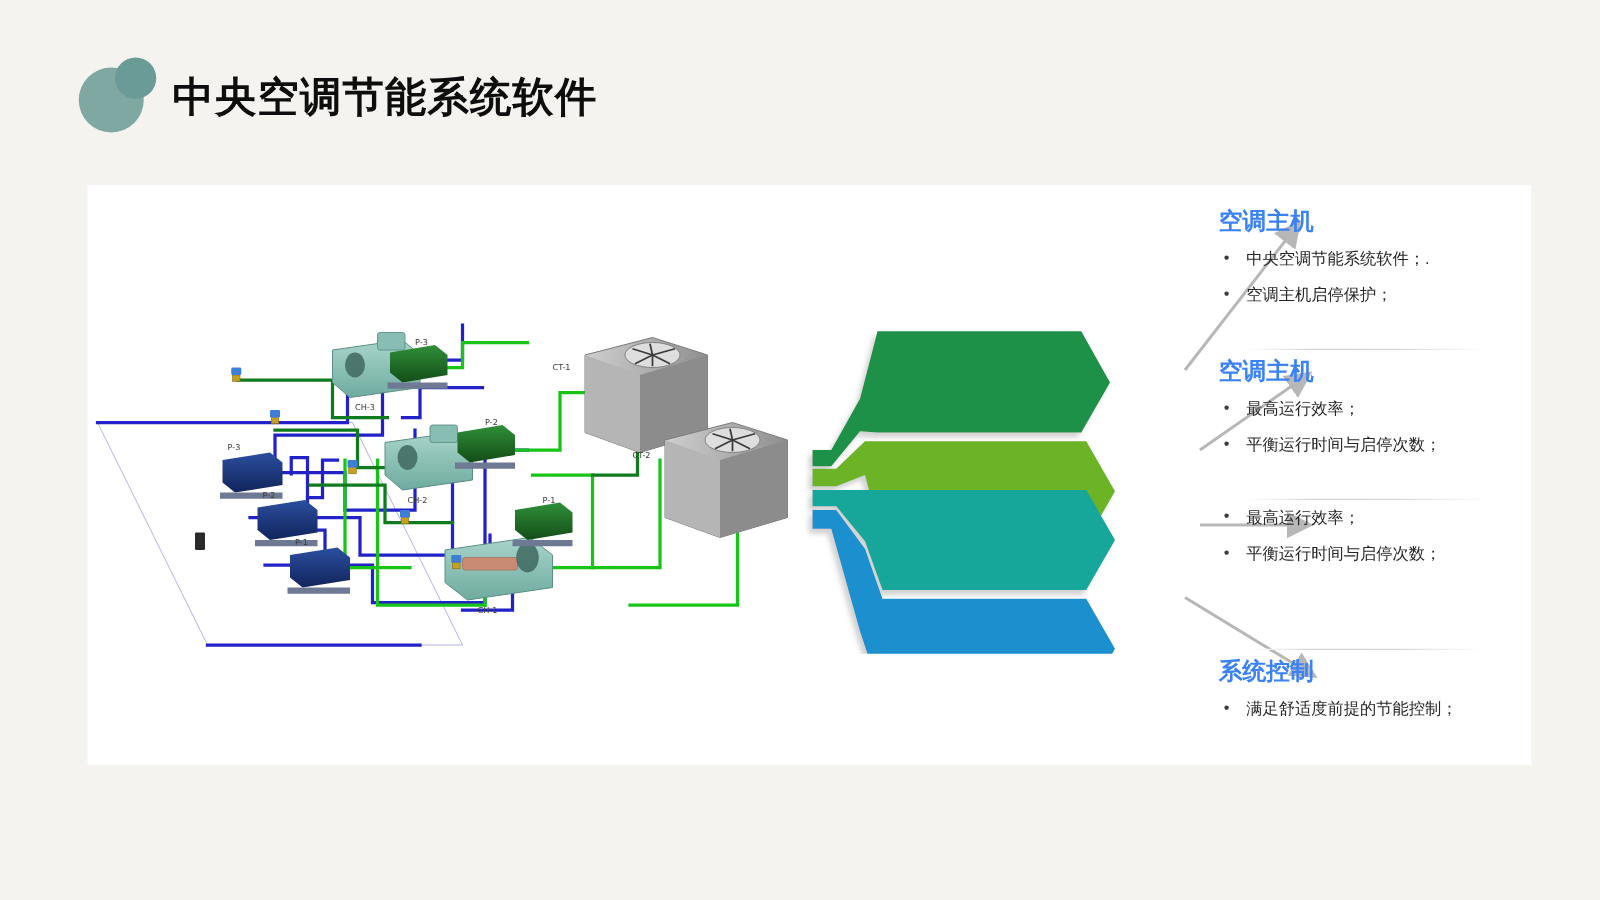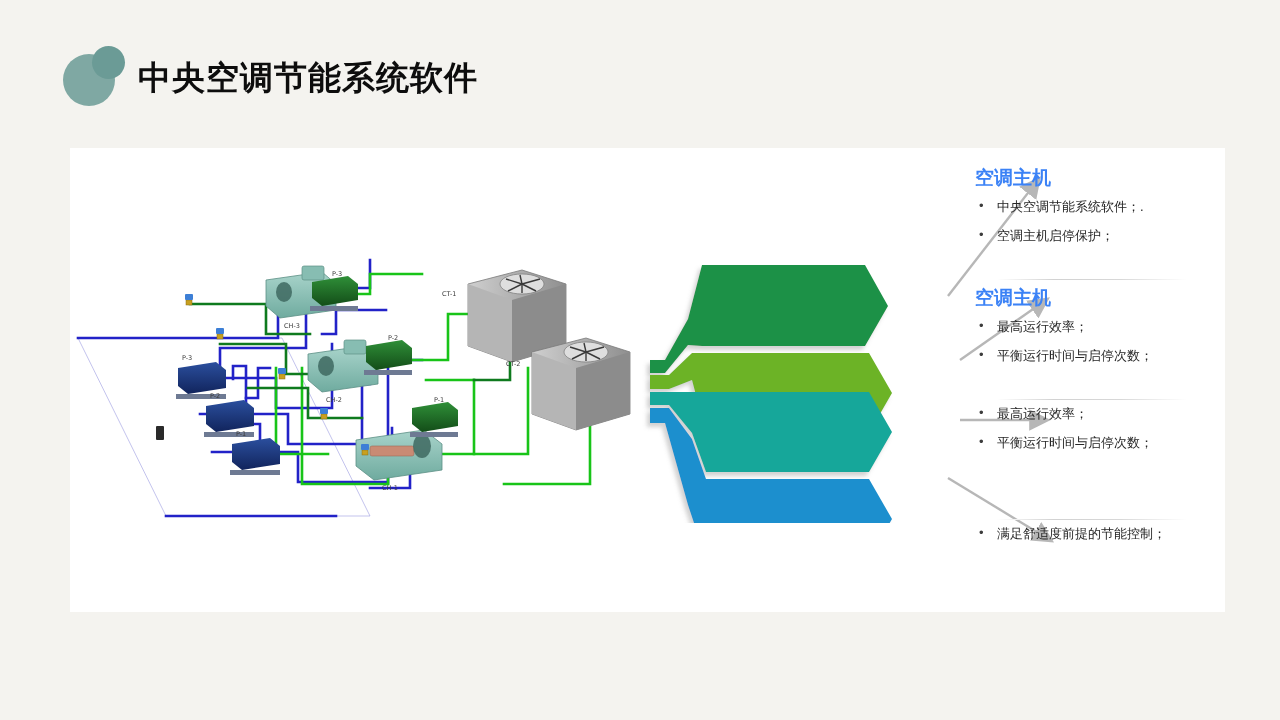--- a/index.html
+++ b/index.html
@@ -278,20 +278,21 @@
 
       <div class="sect" style="top:258px">
         <ul class="blist">
           <li><span class="bdot">•</span><span>最高运行效率；</span></li>
           <li><span class="bdot">•</span><span>平衡运行时间与启停次数；</span></li>
         </ul>
         <div class="divider" style="top:113px"></div>
       </div>
 
       <div class="sect" style="top:378px">
+        <div class="sect-title">系统控制</div>
         <ul class="blist">
           <li><span class="bdot">•</span><span>满足舒适度前提的节能控制；</span></li>
         </ul>
       </div>
 
     </div>
   </div>
 </div>
 
 </body></html>

